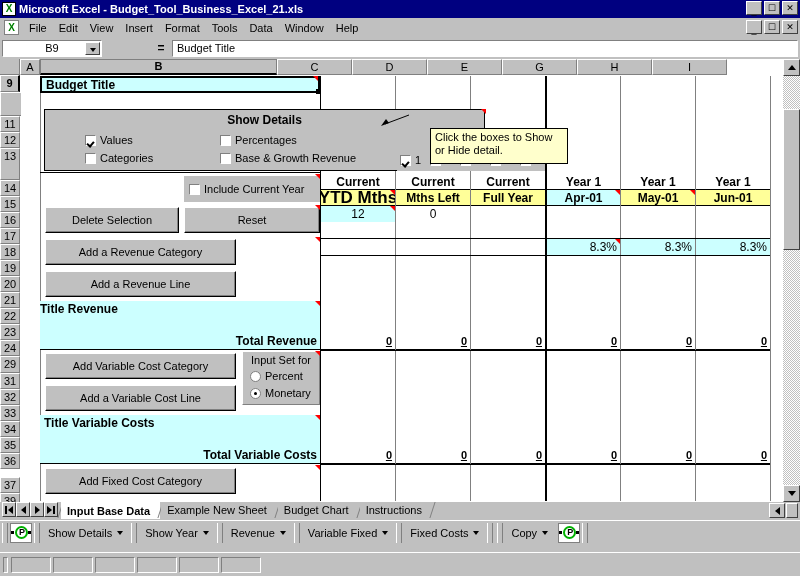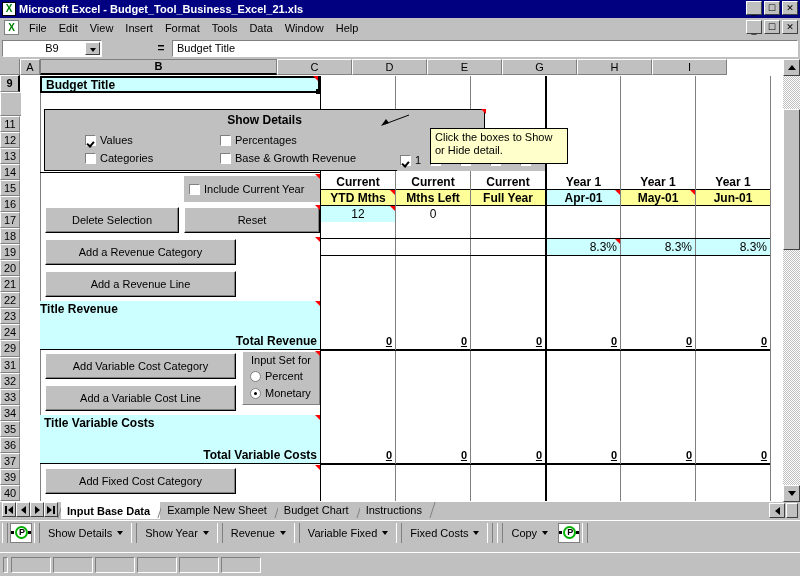--- a/index.html
+++ b/index.html
@@ -297,40 +297,40 @@
       <div class="ch" style="width:75px">G</div>
       <div class="ch" style="width:75px">H</div>
       <div class="ch" style="width:75px">I</div>
     </div>
 
     <div class="rowheads">
       <div class="rh sel" style="height:17px;line-height:15px;">9</div>
       <div class="rh" style="height:24px;line-height:14px;padding-left:37px;">10</div>
       <div class="rh" style="height:16px;line-height:14px;">11</div>
       <div class="rh" style="height:16px;line-height:14px;">12</div>
-      <div class="rh" style="height:16px;line-height:14px;">13</div>
+      <div class="rh" style="height:32px;line-height:14px;">13</div>
       <div class="rh" style="height:16px;line-height:14px;">14</div>
       <div class="rh" style="height:16px;line-height:14px;">15</div>
       <div class="rh" style="height:16px;line-height:14px;">16</div>
       <div class="rh" style="height:16px;line-height:14px;">17</div>
       <div class="rh" style="height:16px;line-height:14px;">18</div>
       <div class="rh" style="height:16px;line-height:14px;">19</div>
       <div class="rh" style="height:16px;line-height:14px;">20</div>
       <div class="rh" style="height:16px;line-height:14px;">21</div>
       <div class="rh" style="height:16px;line-height:14px;">22</div>
       <div class="rh" style="height:16px;line-height:14px;">23</div>
       <div class="rh" style="height:16px;line-height:14px;">24</div>
       <div class="rh" style="height:17px;line-height:15px;">29</div>
       <div class="rh" style="height:16px;line-height:14px;">31</div>
       <div class="rh" style="height:16px;line-height:14px;text-align:center;">32</div>
       <div class="rh" style="height:16px;line-height:14px;">33</div>
       <div class="rh" style="height:16px;line-height:14px;">34</div>
       <div class="rh" style="height:16px;line-height:14px;">35</div>
       <div class="rh" style="height:16px;line-height:14px;">36</div>
-      <div class="rh" style="height:16px;line-height:14px;">37</div>
+      <div class="rh" style="height:16px;line-height:14px;margin-top:8px;">37</div>
       <div class="rh" style="height:16px;line-height:14px;">39</div>
       <div class="rh" style="height:16px;line-height:14px;">40</div>
     </div>
 
     <div class="cells">
 
       <div class="thinline" style="left:19px;top:0;width:1px;height:425px;"></div>
       <div class="vline" style="left:299px;top:0;width:1px;height:425px;"></div>
       <div class="thinline" style="left:374px;top:0;width:1px;height:425px;"></div>
       <div class="thinline" style="left:449px;top:0;width:1px;height:425px;"></div>
@@ -515,21 +515,21 @@
       <div class="cell bold center" style="left:526px;top:98px;width:73px;height:16px;font-size:12px;border-bottom:1px solid #000;">
         <span>Year 1</span>
       </div>
       <div class="cell bold center" style="left:600px;top:98px;width:74px;height:16px;font-size:12px;border-bottom:1px solid #000;">
         <span>Year 1</span>
       </div>
       <div class="cell bold center" style="left:675px;top:98px;width:74px;height:16px;font-size:12px;border-bottom:1px solid #000;">
         <span>Year 1</span>
       </div>
 
-      <div class="cell bold center yellow" style="left:300px;top:114px;width:74px;height:16px;font-size:12px;border-bottom:1px solid #000;">
+      <div class="cell bold center yellow" style="left:300px;top:114px;width:74px;height:16px;font-size:17px;border-bottom:1px solid #000;">
         <span>YTD Mths</span>
       </div>
       <div class="redmark" style="left:369px;top:114px;"></div>
       <div class="cell bold center yellow" style="left:375px;top:114px;width:74px;height:16px;font-size:12px;border-bottom:1px solid #000;">
         <span>Mths Left</span>
       </div>
       <div class="cell bold center yellow" style="left:450px;top:114px;width:74px;height:16px;font-size:12px;border-bottom:1px solid #000;">
         <span>Full Year</span>
       </div>
       <div class="cell bold center cyan" style="left:526px;top:114px;width:73px;height:16px;font-size:12px;border-bottom:1px solid #000;">

